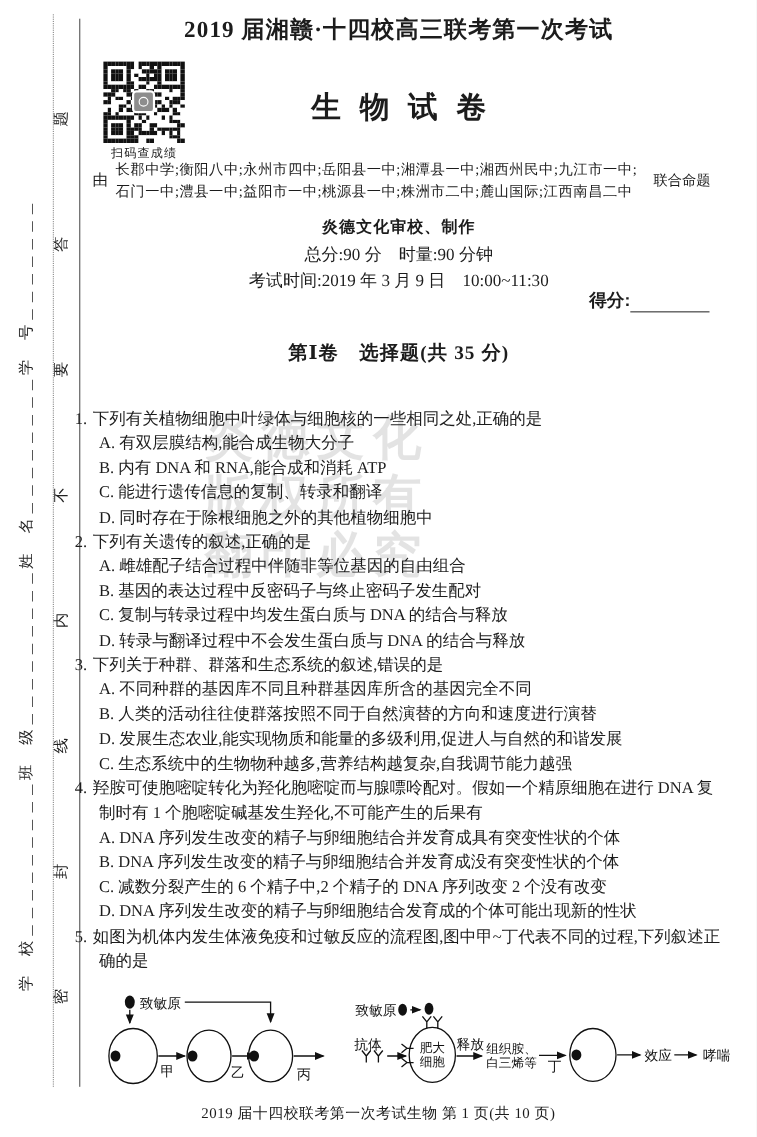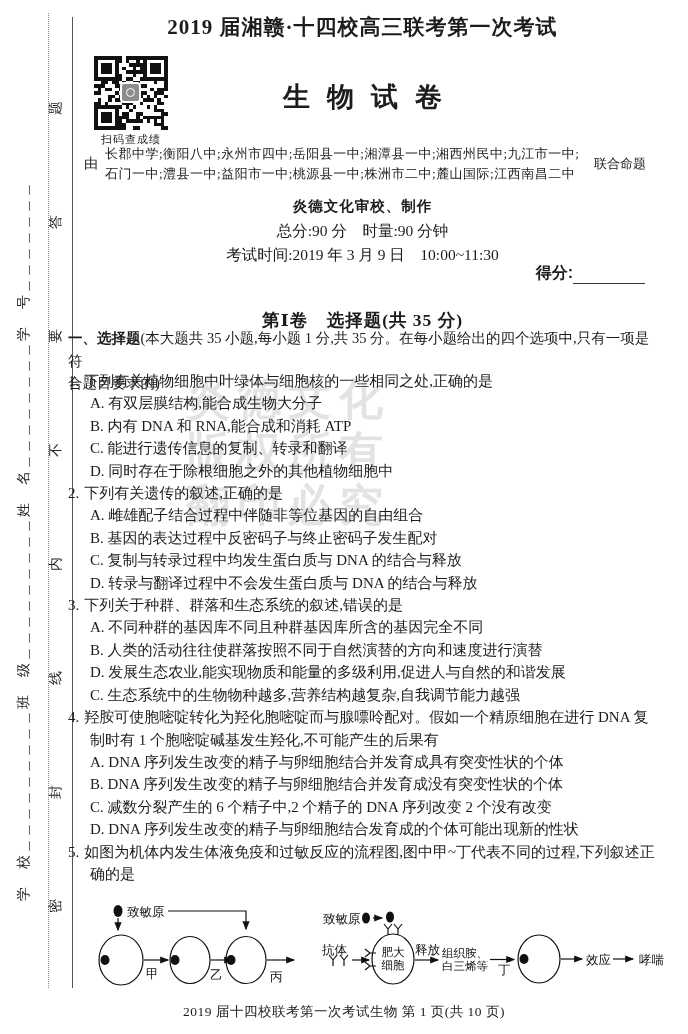--- a/index.html
+++ b/index.html
@@ -558,24 +558,20 @@
     <div class="producer">炎德文化审校、制作</div>
     <div class="totals">总分:90 分　时量:90 分钟</div>
     <div class="exam-time">考试时间:2019 年 3 月 9 日　10:00~11:30</div>
 
     <div class="score-line">
       <span>得分:</span><span class="score-blank"></span>
     </div>
 
     <div class="section-head">第Ⅰ卷　选择题(共 35 分)</div>
 
-    <div class="instruction">
-      <b>一、选择题</b><span>(本大题共 35 小题,每小题 1 分,共 35 分。在每小题给出的四个选项中,只有一项是符</span><br>
-      <span>合题目要求的)</span>
-    </div>
 
     <div class="questions">
 
       <div class="q">
         <div class="q-stem"><span class="q-num">1.</span><span>下列有关植物细胞中叶绿体与细胞核的一些相同之处,正确的是</span></div>
         <div class="q-opt">A. 有双层膜结构,能合成生物大分子</div>
         <div class="q-opt">B. 内有 DNA 和 RNA,能合成和消耗 ATP</div>
         <div class="q-opt">C. 能进行遗传信息的复制、转录和翻译</div>
         <div class="q-opt">D. 同时存在于除根细胞之外的其他植物细胞中</div>
       </div>

